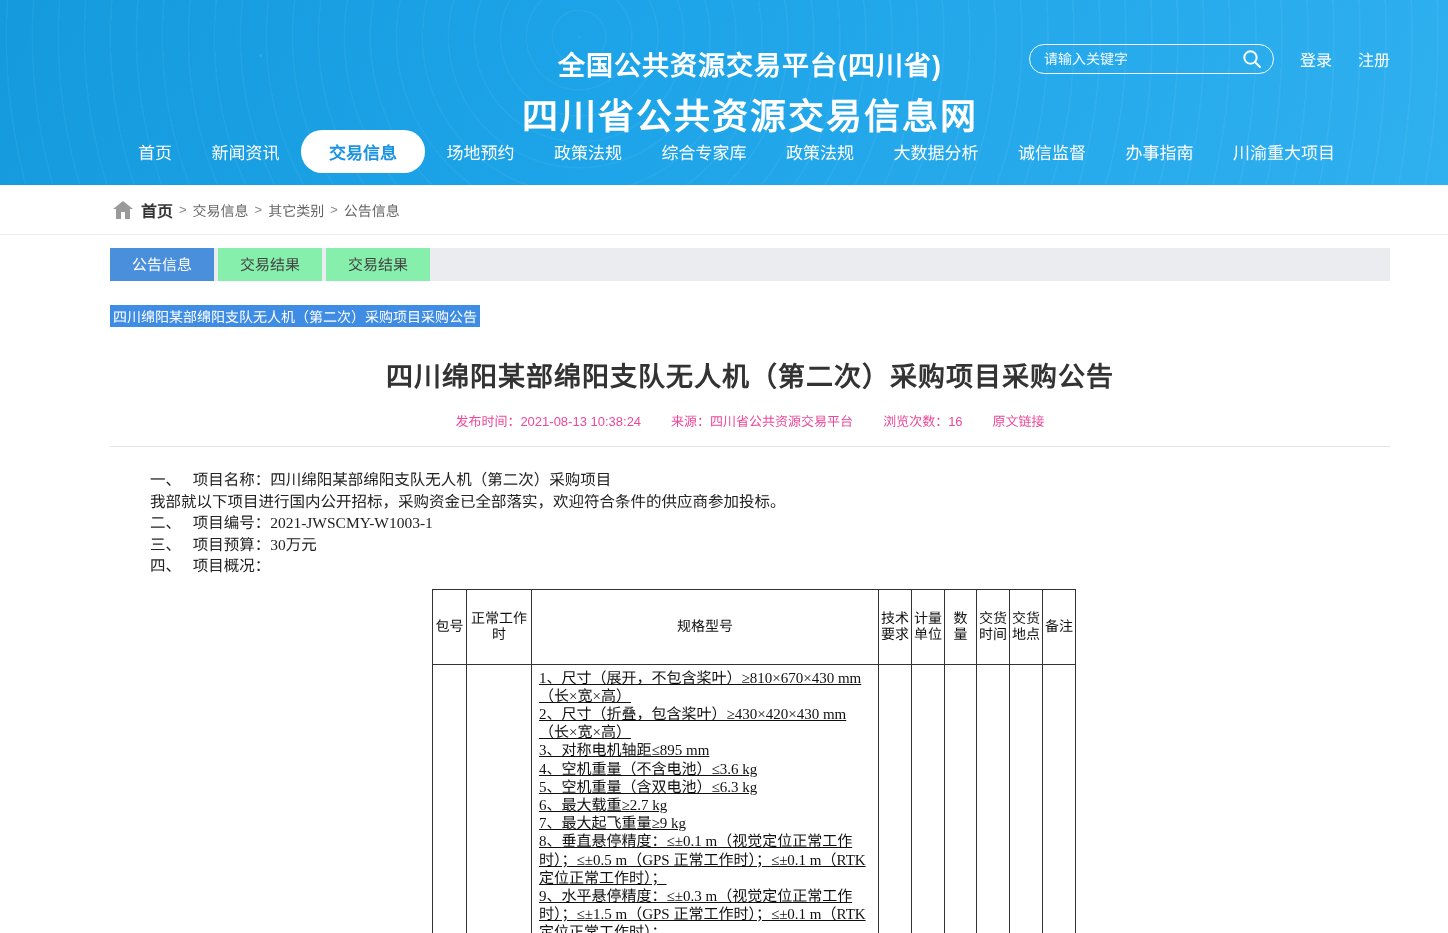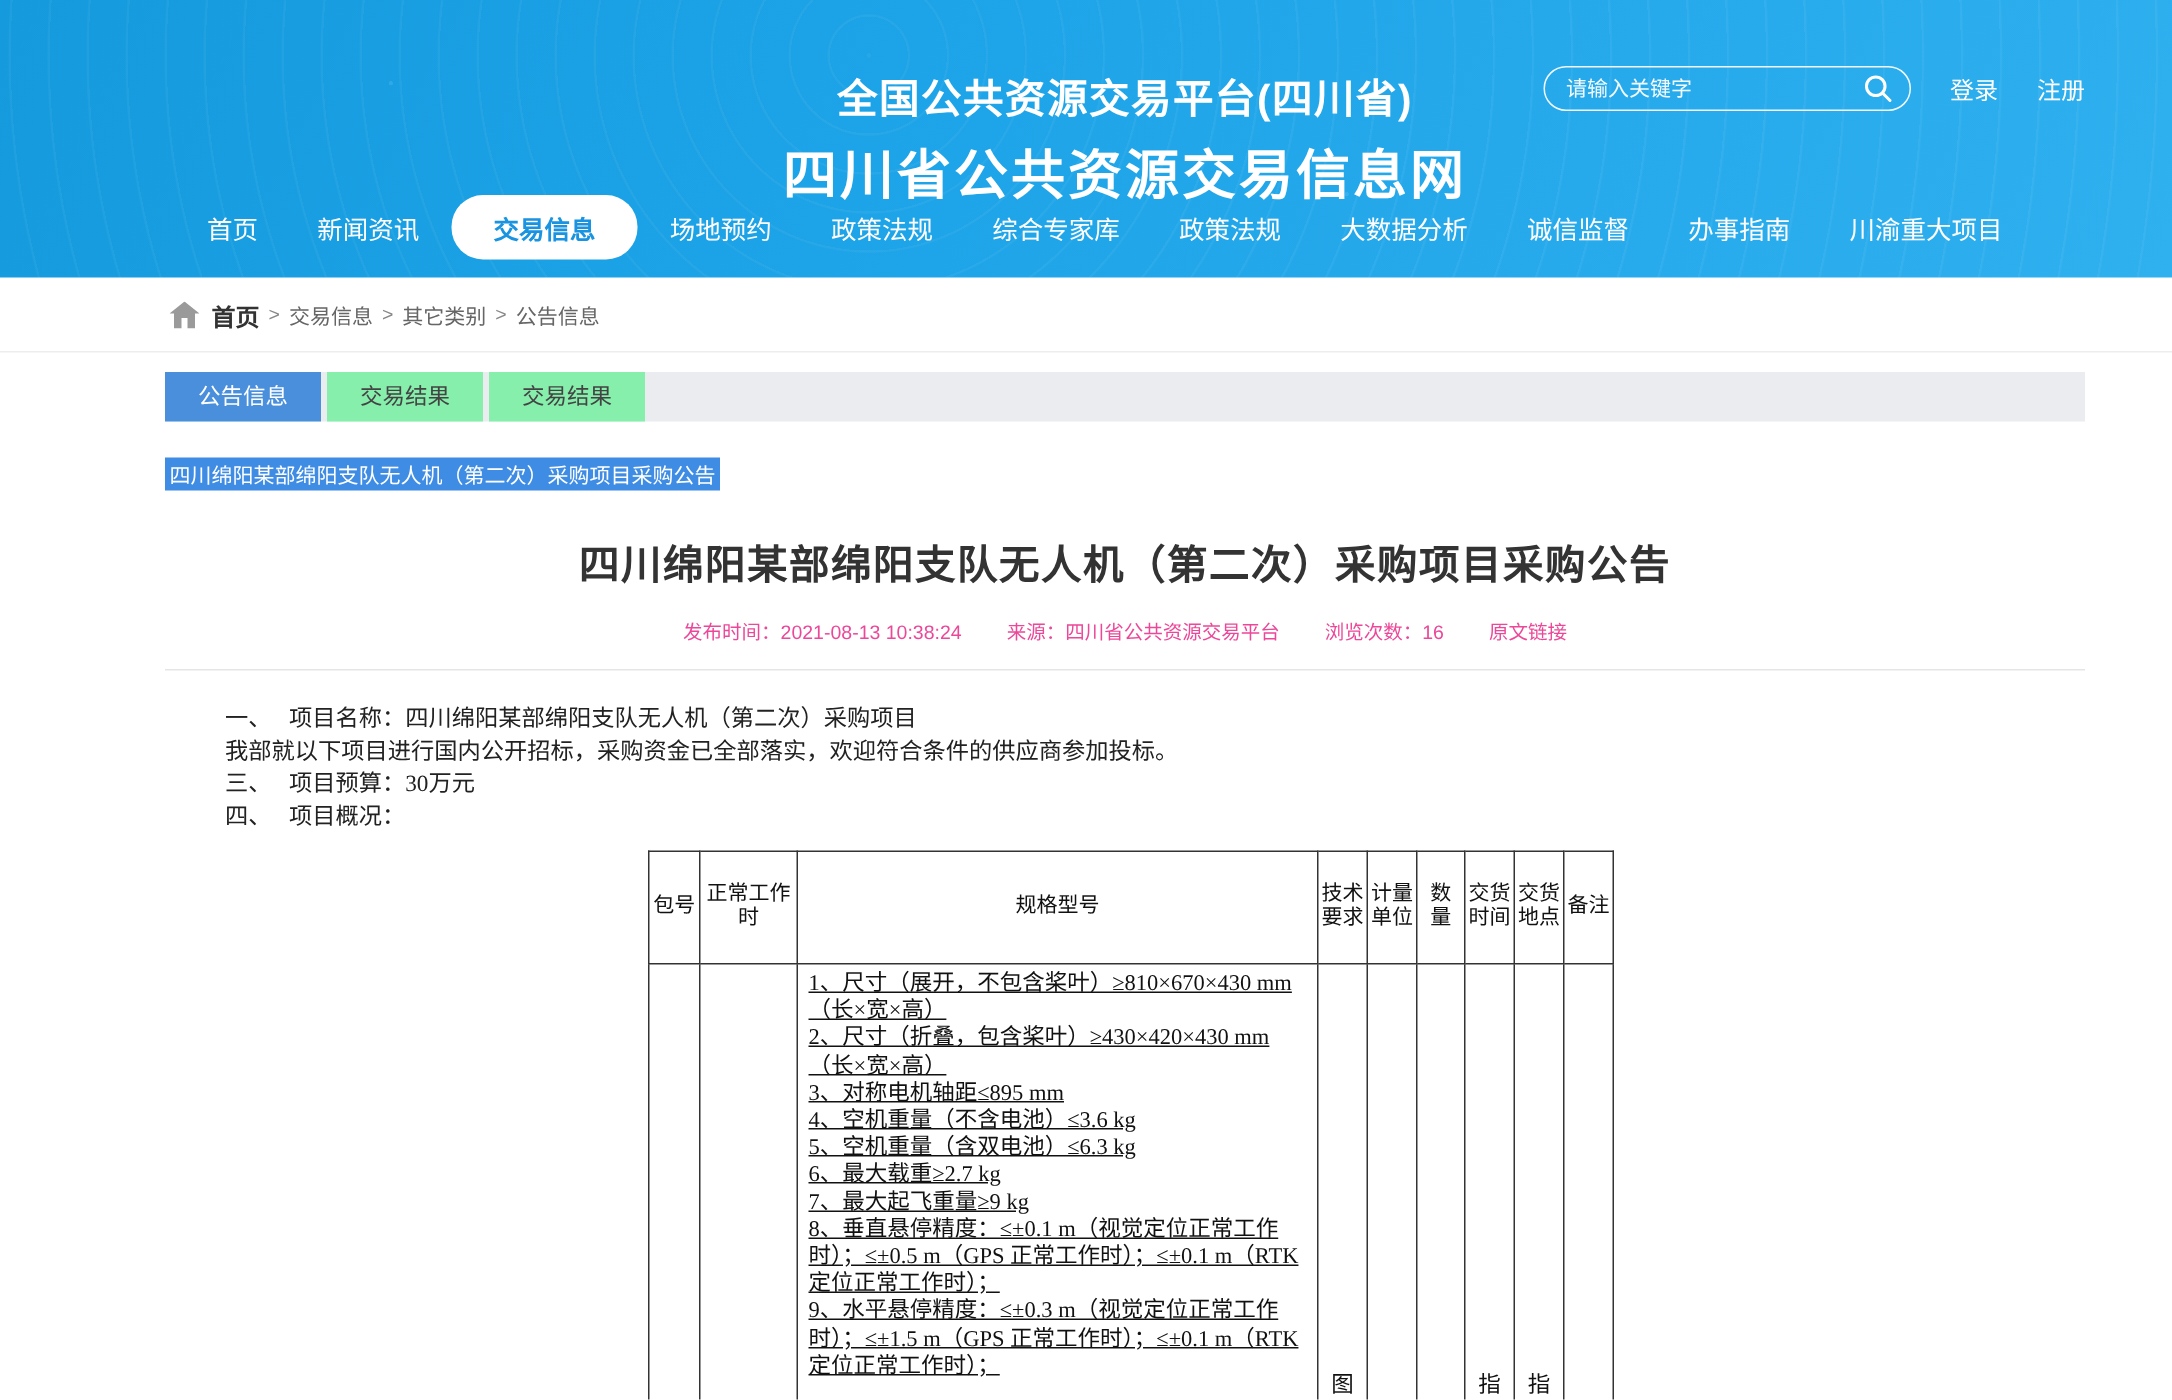--- a/index.html
+++ b/index.html
@@ -143,20 +143,21 @@
   <div class="article-meta">
     <span>发布时间：2021-08-13 10:38:24</span>
     <span>来源：四川省公共资源交易平台</span>
     <span>浏览次数：16</span>
     <span class="link">原文链接</span>
   </div>
 
   <div class="article-body">
     <p>一、　 项目名称：四川绵阳某部绵阳支队无人机（第二次）采购项目</p>
     <p>我部就以下项目进行国内公开招标，采购资金已全部落实，欢迎符合条件的供应商参加投标。</p>
+    <p>二、　 项目编号：2021-JWSCMY-W1003-1</p>
     <p>三、　 项目预算：30万元</p>
     <p>四、　 项目概况：</p>
 
     <table class="spec">
       <tbody>
           <tr class="head-row">
         <th class="c-pkg">包号</th>
         <th class="c-name">正常工作时</th>
         <th class="c-spec">规格型号</th>
         <th class="c-narrow">技术要求</th>

